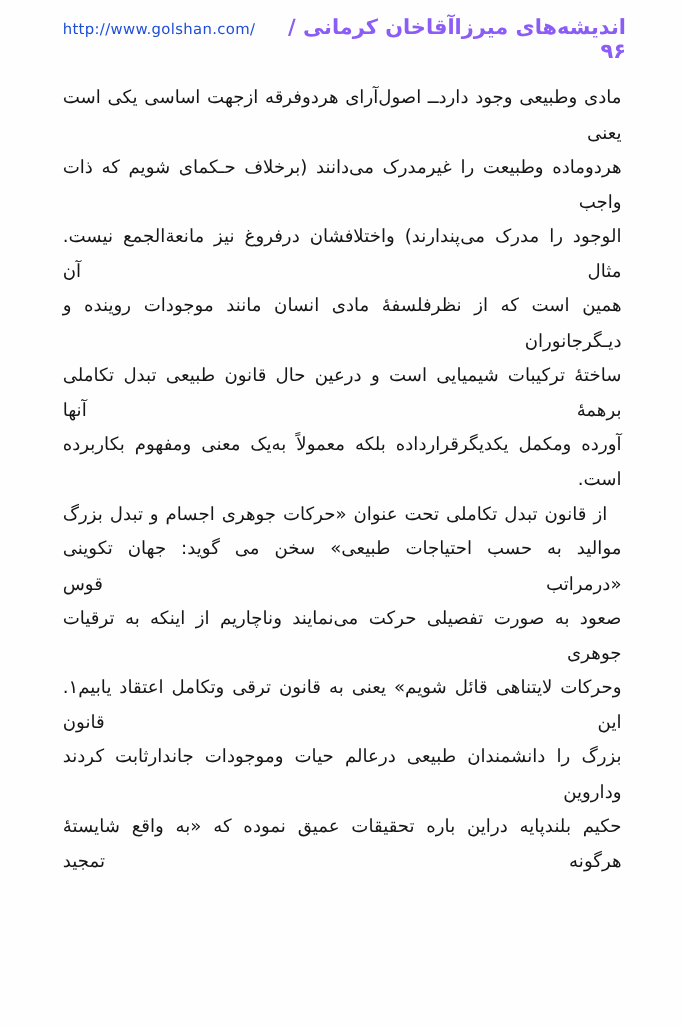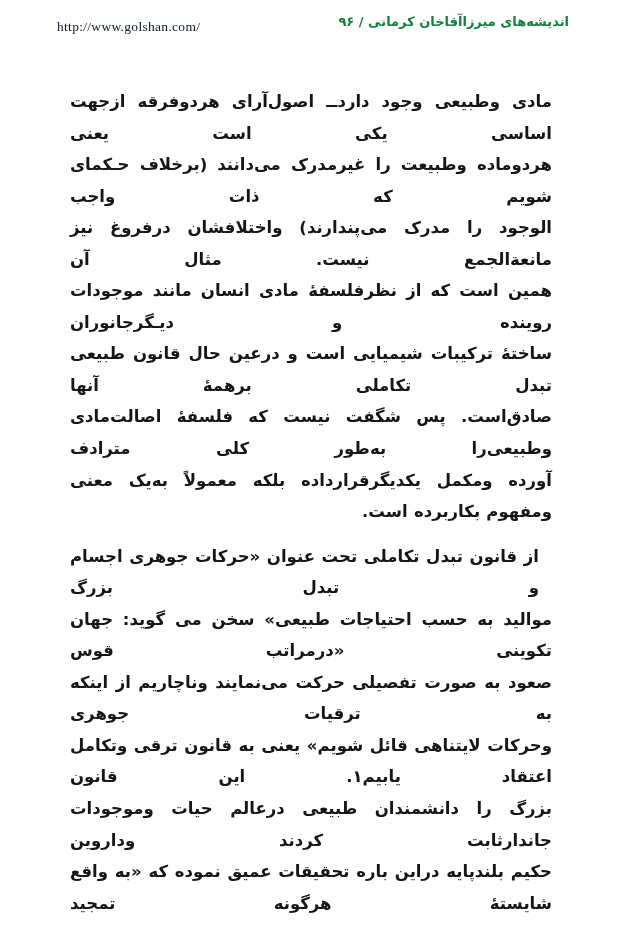--- a/index.html
+++ b/index.html
@@ -18,39 +18,38 @@
     left: 57px;
     right: 52px;
     display: flex;
     justify-content: space-between;
     align-items: flex-start;
   }
   .url-text {
     direction: ltr;
     font-size: 13.5px;
     letter-spacing: 0.3px;
-    color: #0f172a;
+    color: #1d4ed8;
     margin-top: 7px;
-    font-family: Liberation Serif, serif;
   }
   .running-head {
     direction: rtl;
     font-weight: bold;
-    font-size: 13px;
-    color: #15803d;
+    font-size: 19px;
+    color: #8b5cf6;
     margin-top: 2px;
   }
   .text-block {
     position: absolute;
     top: 73px;
     right: 56px;
     left: 57px;
     direction: rtl;
   }
-  .paragraph { margin: 13px; font-weight: bold; }
+  .paragraph { margin: 0; }
   .text-line {
     font-size: 16.5px;
     line-height: 31.55px;
     text-align: justify;
     text-align-last: justify;
     word-spacing: 0.5px;
     white-space: normal;
   }
   .par-end { text-align-last: right; }
   .indent { padding-right: 13px; }
@@ -63,21 +62,20 @@
   <div class="running-head">اندیشه‌های میرزاآقاخان کرمانی / ۹۶</div>
 </div>
 
 <div class="text-block">
   <div class="paragraph">
     <div class="text-line">مادی وطبیعی وجود داردــ اصول‌آرای هردوفرقه ازجهت اساسی یکی است یعنی</div>
     <div class="text-line">هردوماده وطبیعت را غیرمدرک می‌دانند (برخلاف حـکمای شویم که ذات واجب‌</div>
     <div class="text-line">الوجود را مدرک می‌پندارند) واختلافشان درفروغ نیز مانعةالجمع نیست. مثال آن</div>
     <div class="text-line">همین است که از نظرفلسفهٔ مادی انسان مانند موجودات روینده و دیـگرجانوران</div>
     <div class="text-line">ساختهٔ ترکیبات شیمیایی است و درعین حال قانون طبیعی تبدل تکاملی برهمهٔ آنها</div>
-    <div class="text-line">صادق‌است. پس شگفت نیست که فلسفهٔ اصالت‌مادی وطبیعی‌را به‌طور کلی مترادف</div>
     <div class="text-line par-end">آورده ومکمل یکدیگرقرارداده بلکه معمولاً به‌یک معنی ومفهوم بکاربرده است.</div>
   </div>
   <div class="paragraph">
     <div class="text-line indent">از قانون تبدل تکاملی تحت عنوان «حرکات جوهری اجسام و تبدل بزرگ</div>
     <div class="text-line">موالید به حسب احتیاجات طبیعی» سخن می گوید: جهان تکوینی «درمراتب قوس</div>
     <div class="text-line">صعود به صورت تفصیلی حرکت می‌نمایند وناچاریم از اینکه به ترقیات جوهری</div>
     <div class="text-line">وحرکات لایتناهی قائل شویم» یعنی به قانون ترقی وتکامل اعتقاد یابیم۱. این قانون</div>
     <div class="text-line">بزرگ را دانشمندان طبیعی درعالم حیات وموجودات جاندارثابت کردند وداروین</div>
     <div class="text-line">حکیم بلندپایه دراین باره تحقیقات عمیق نموده که «به واقع شایستهٔ هرگونه تمجید</div>
 

